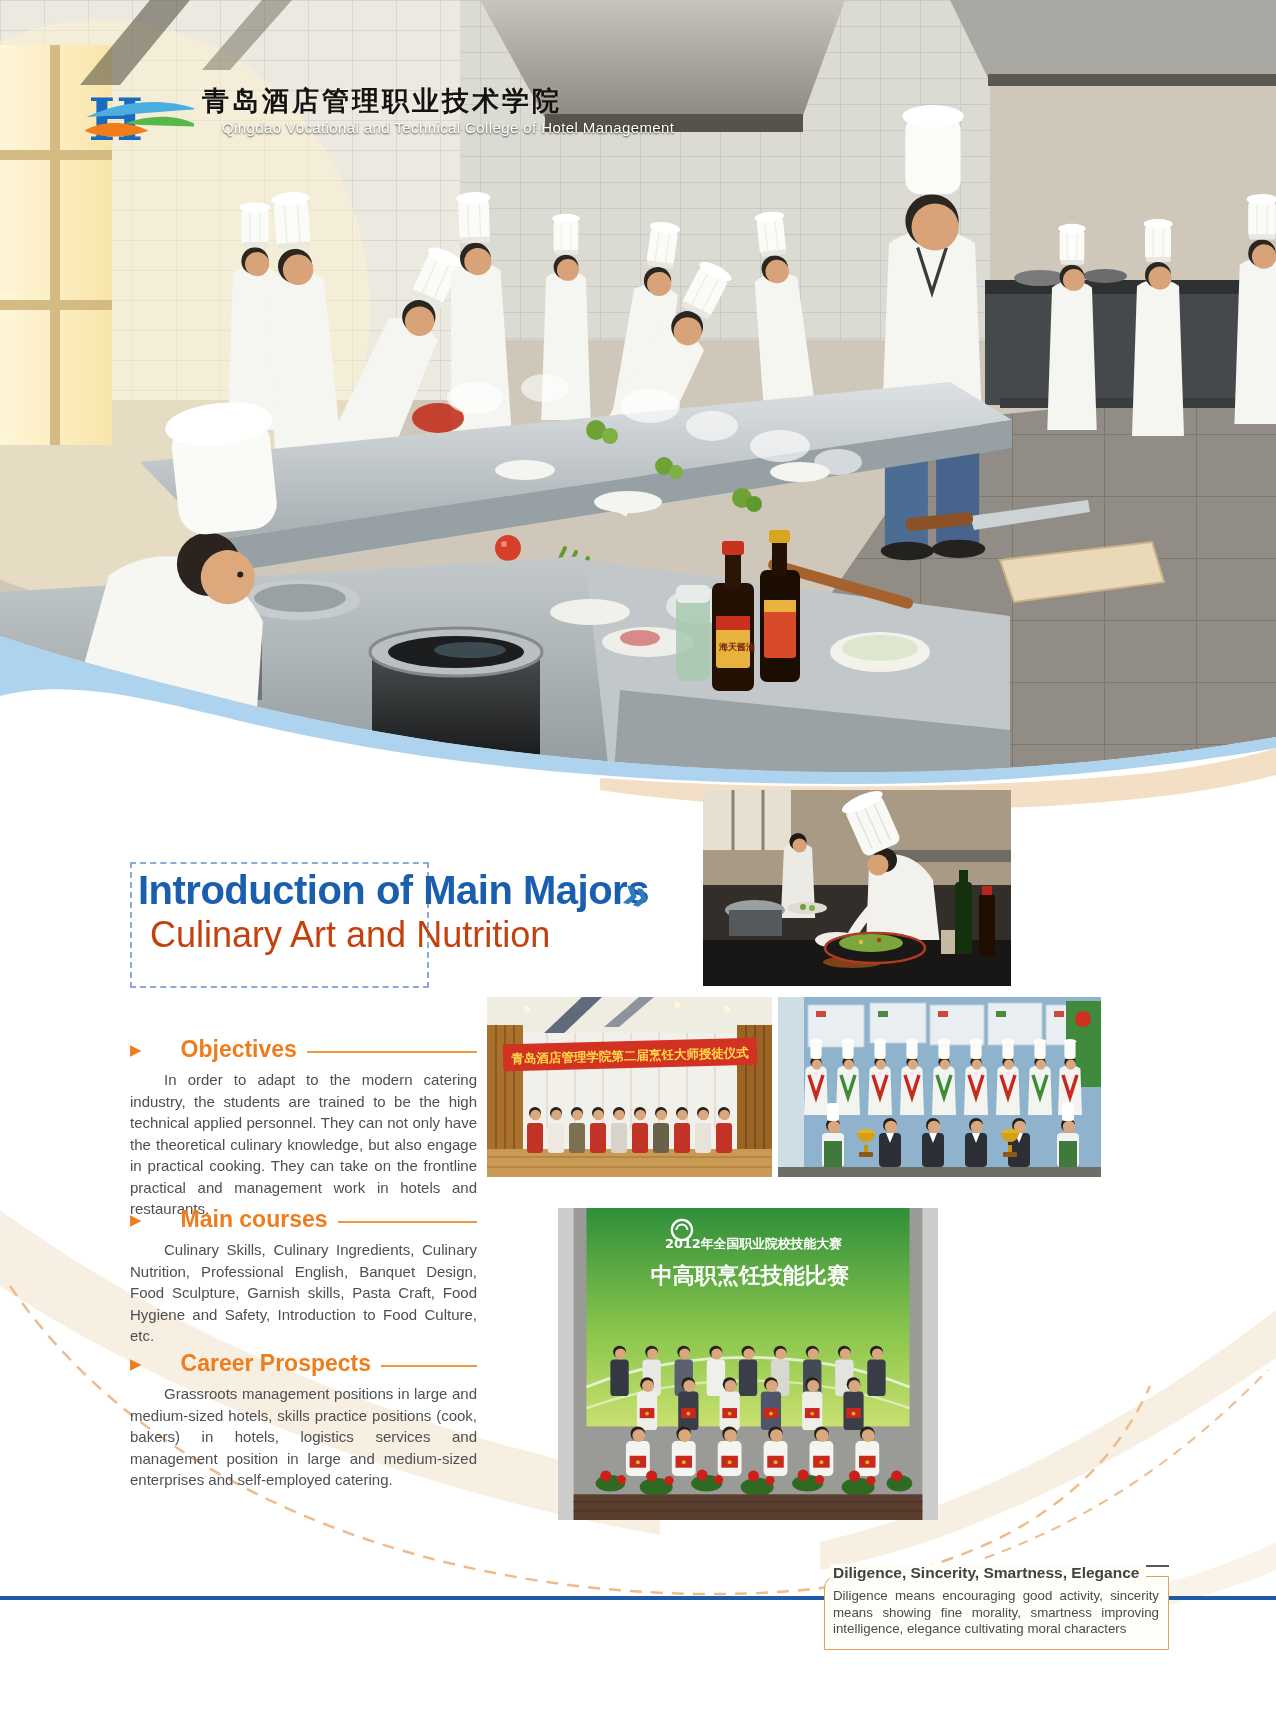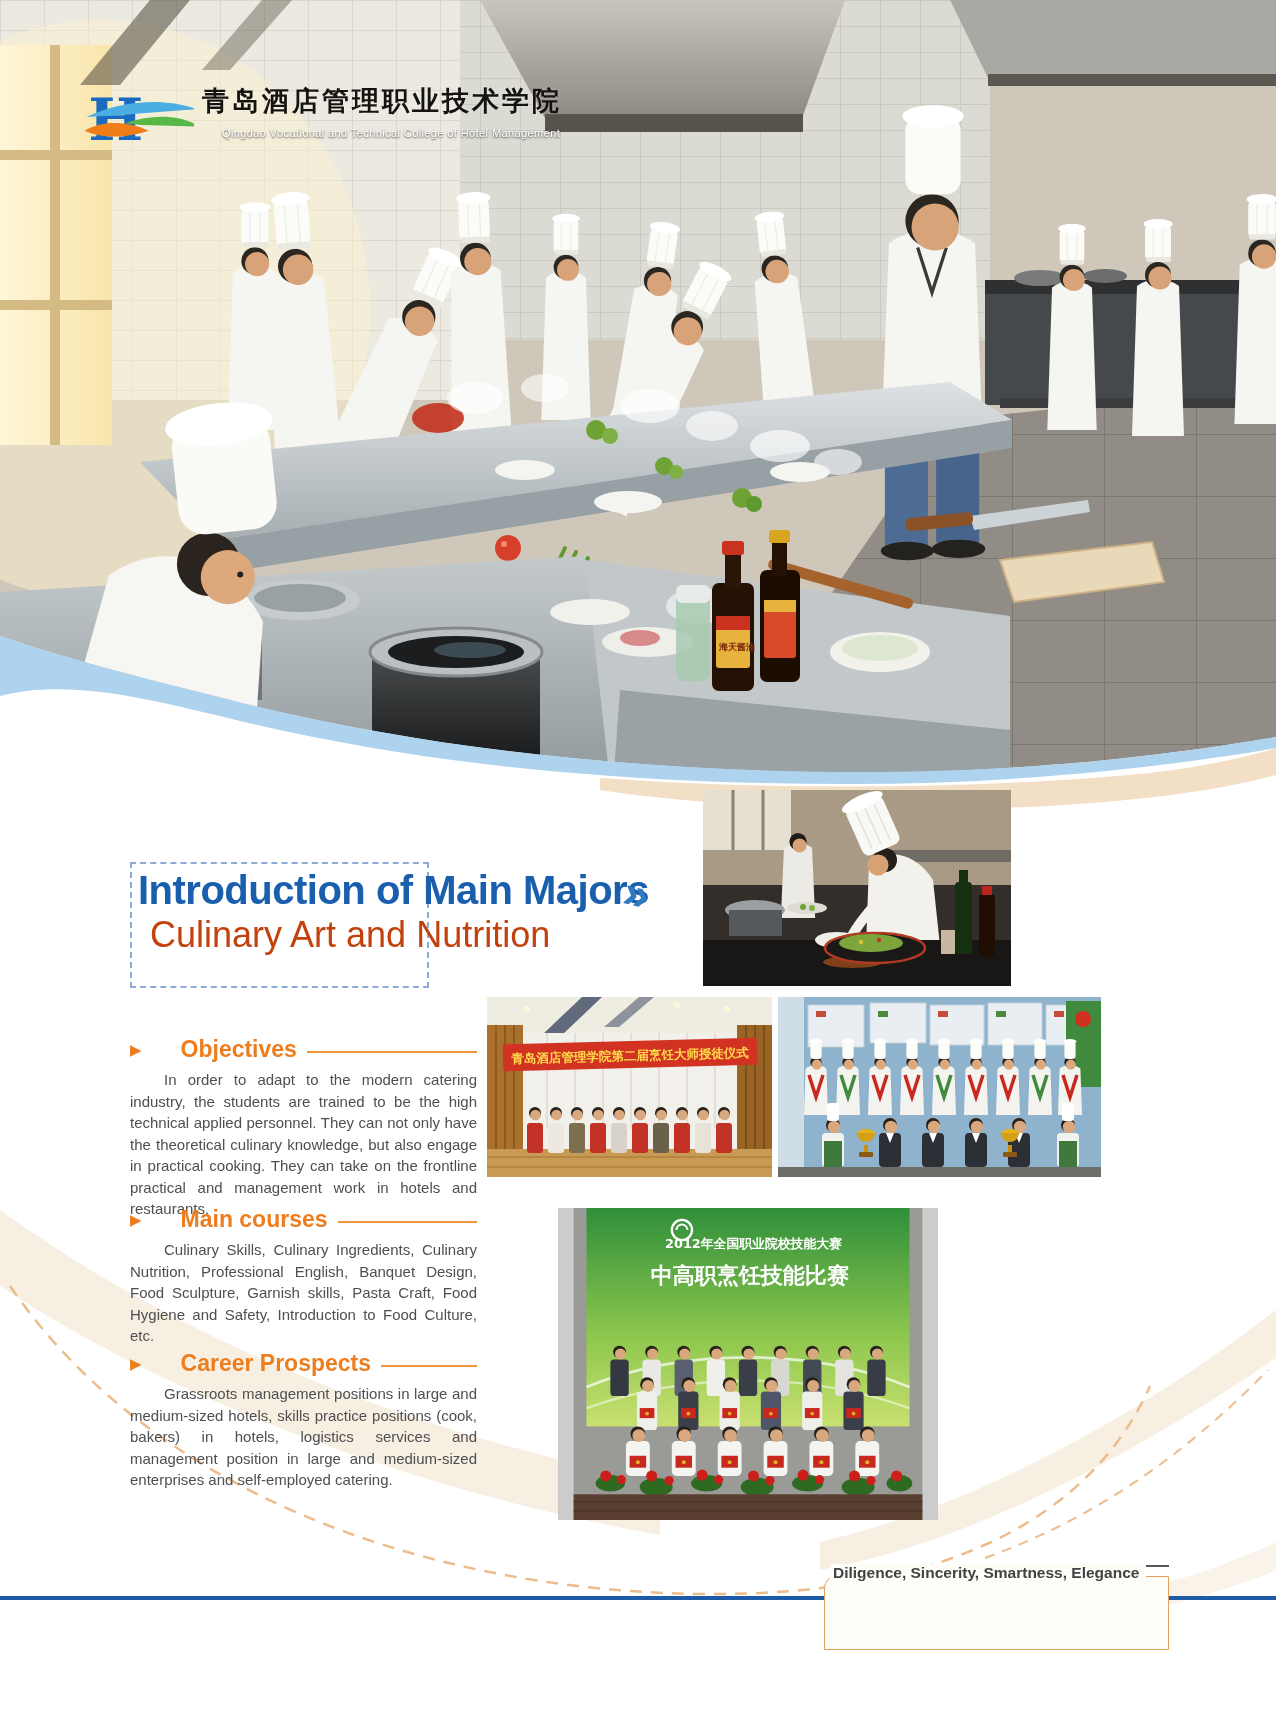--- a/index.html
+++ b/index.html
@@ -7,21 +7,21 @@
         font-family:"Liberation Sans",sans-serif;margin:0 auto;}
   .abs{position:absolute;}
   svg{display:block;}
 
   
   .hero{left:0;top:0;z-index:1;}
   .logo{left:82px;top:86px;z-index:2;display:flex;align-items:flex-start;gap:8px;}
   .logo-txt{display:flex;flex-direction:column;}
   .logo-cn{font-family:"DejaVu Sans",sans-serif;font-weight:bold;font-size:27px;letter-spacing:3px;
            color:#15130f;line-height:30px;text-shadow:0 0 3px rgba(255,255,255,.35);}
-  .logo-en{font-size:11px;color:#ffffff;letter-spacing:.4px;margin-top:11px;
+  .logo-en{font-size:15px;color:#ffffff;letter-spacing:.4px;margin-top:3px;
            text-shadow:0 1px 2px rgba(0,0,0,.75);padding-left:20px;}
 
   
   .dash-frame{left:130px;top:862px;width:295px;height:122px;border:2px dashed #8ca9d9;z-index:2;}
   .title{left:138px;top:868px;font-size:40px;font-weight:bold;color:#1a5fae;letter-spacing:-.5px;z-index:3;white-space:nowrap;}
   .subtitle{left:150px;top:914px;font-size:36px;color:#c2410c;z-index:3;white-space:nowrap;}
   .chevron{left:624px;top:866px;font-size:46px;font-weight:bold;color:#2e7bc0;z-index:3;
            transform:rotate(14deg);}
 
   
@@ -706,15 +706,16 @@
     <path d="M985,368 C1090,330 1180,270 1268,180" stroke="#ecbc8c" stroke-width="2" stroke-dasharray="10 8" fill="none"></path>
   </svg>
 
   <div class="abs blue-rule"></div>
 
   <div class="abs motto-box">
     <div class="motto-row">
       <span class="motto-title">Diligence, Sincerity, Smartness, Elegance</span>
       <span class="motto-rule"></span>
     </div>
+    <p class="motto-body">Diligence means encouraging good activity, sincerity means showing fine morality, smartness improving intelligence, elegance cultivating moral characters</p>
   </div>
 
 </div>
 
 </body></html>

